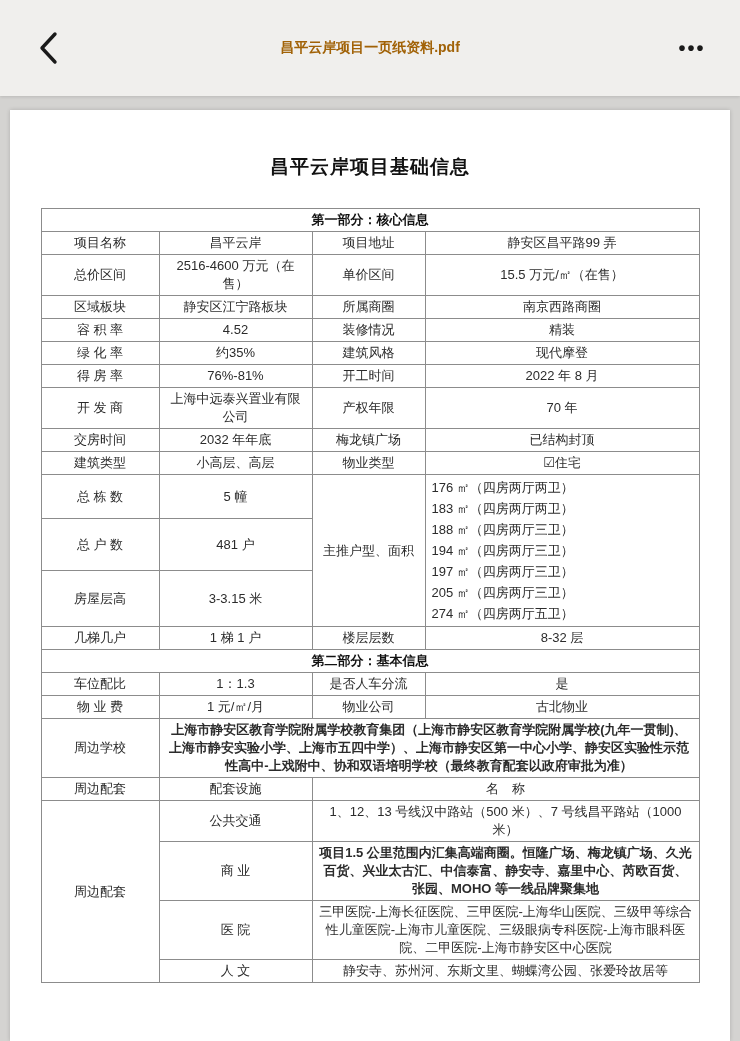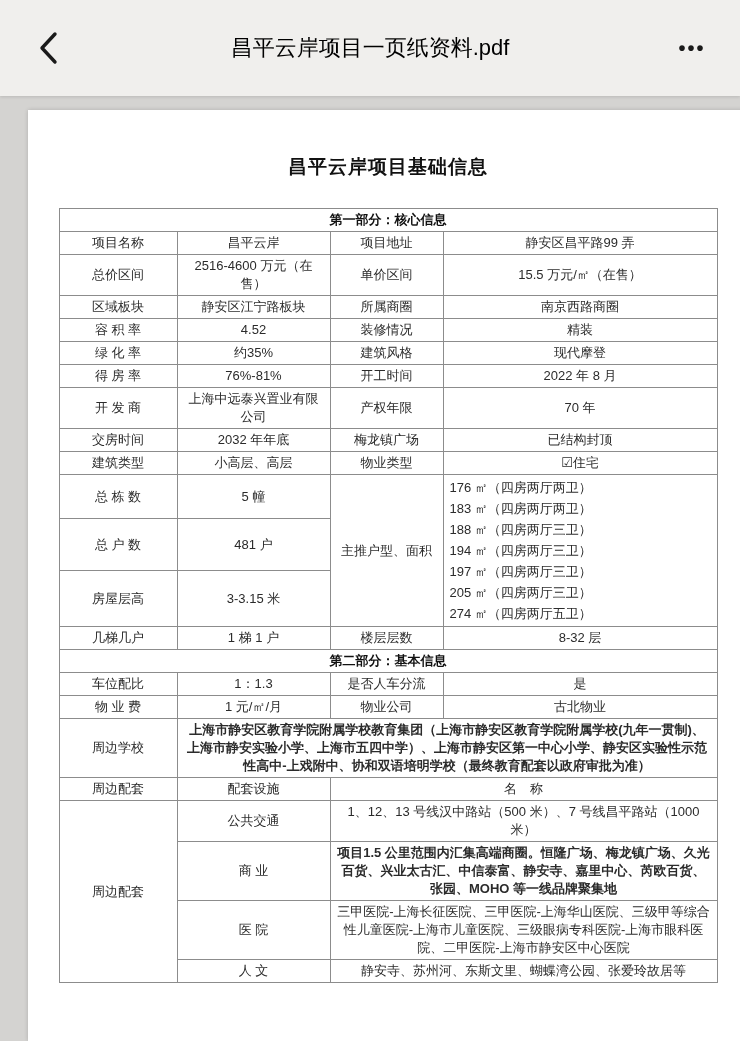--- a/index.html
+++ b/index.html
@@ -22,39 +22,39 @@
     z-index:2;
   }
   .back-btn, .menu-btn {
     background:none; border:none; cursor:pointer;
     display:flex; align-items:center; justify-content:center;
     width:44px; height:44px; color:#1a1a1a;
   }
   .tb-title {
     flex:1;
     text-align:center;
-    font-size:22px;
-    font-weight:normal;
-    color:#000000;
+    font-size:14px;
+    font-weight:bold;
+    color:#a16207;
     white-space:nowrap;
     overflow:hidden;
     text-overflow:ellipsis;
     padding:0 8px;
   }
   .menu-btn span {
     font-size:20px;
     letter-spacing:2px;
     font-weight:bold;
     color:#1a1a1a;
     line-height:1;
   }
   
   .content {
     height:945px;
-    padding:14px 28px 0;
+    padding:14px 10px 0;
   }
   .page {
     background:#ffffff;
     width:720px;
     height:100%;
     margin:0 auto;
     box-shadow:0 0 4px rgba(0,0,0,0.18);
     overflow:hidden;
     padding-top:44px;
   }

